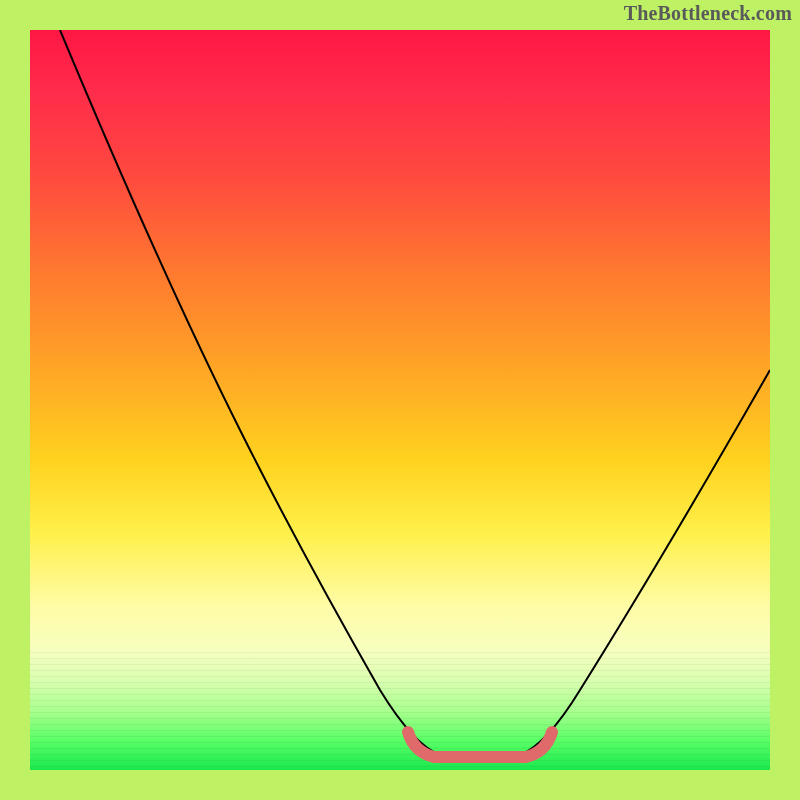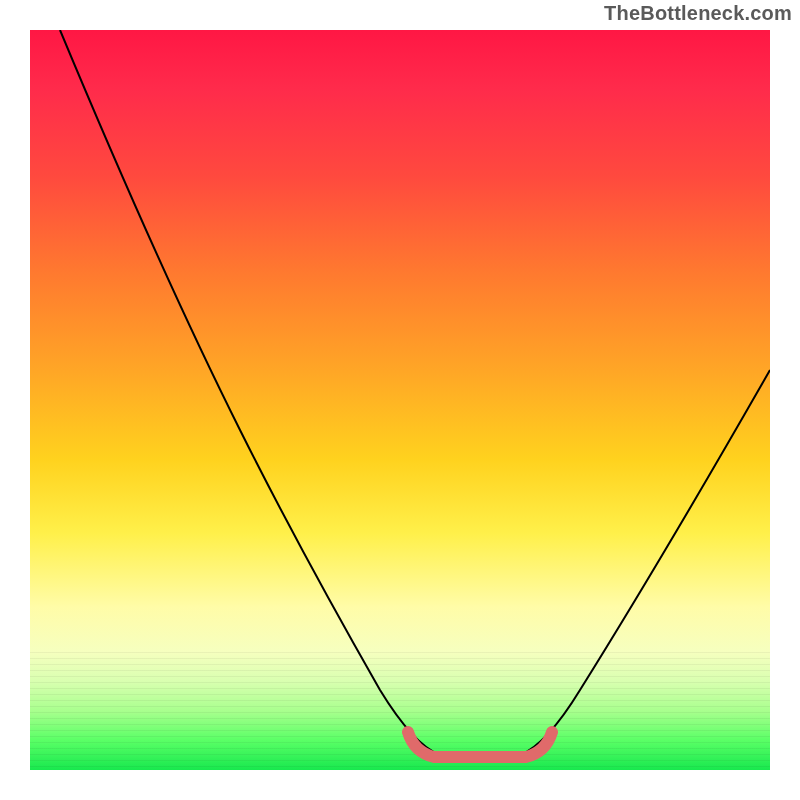--- a/index.html
+++ b/index.html
@@ -8,21 +8,22 @@
     width: 800px;
     height: 800px;
     background: #000;
     overflow: hidden;
     font-family: Arial, Helvetica, sans-serif;
   }
   .frame {
     position: relative;
     width: 800px;
     height: 800px;
-    background: #ffffff;
+    background: #bef264;
+    font-family: Liberation Serif, serif;
   }
   .watermark {
     position: absolute;
     top: 2px;
     right: 8px;
     color: #5a5a5a;
     font-size: 20px;
     font-weight: 600;
     letter-spacing: 0.2px;
     z-index: 10;

